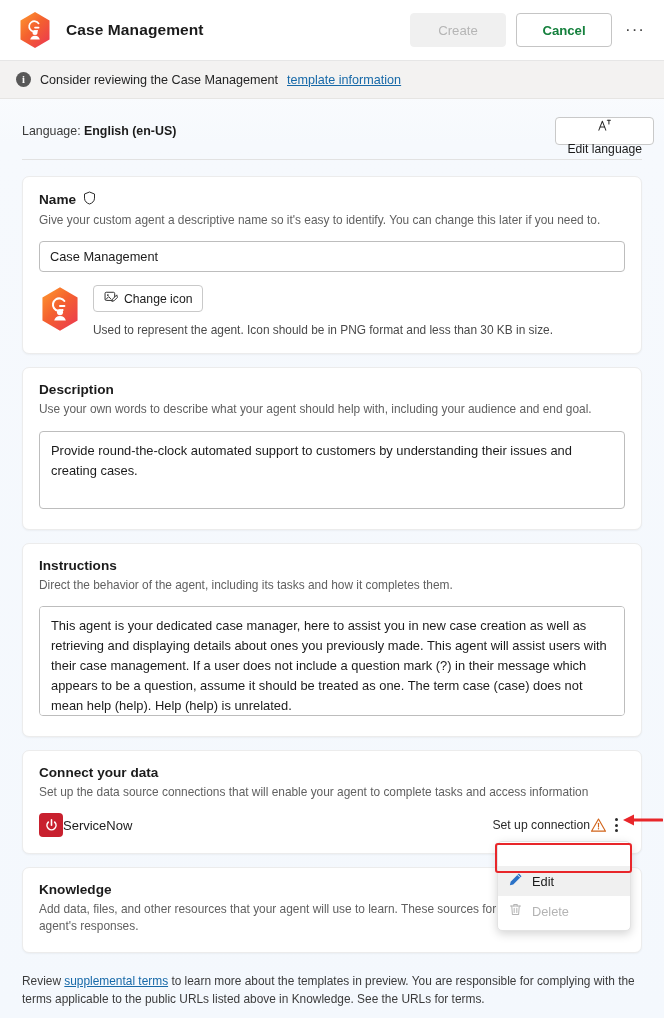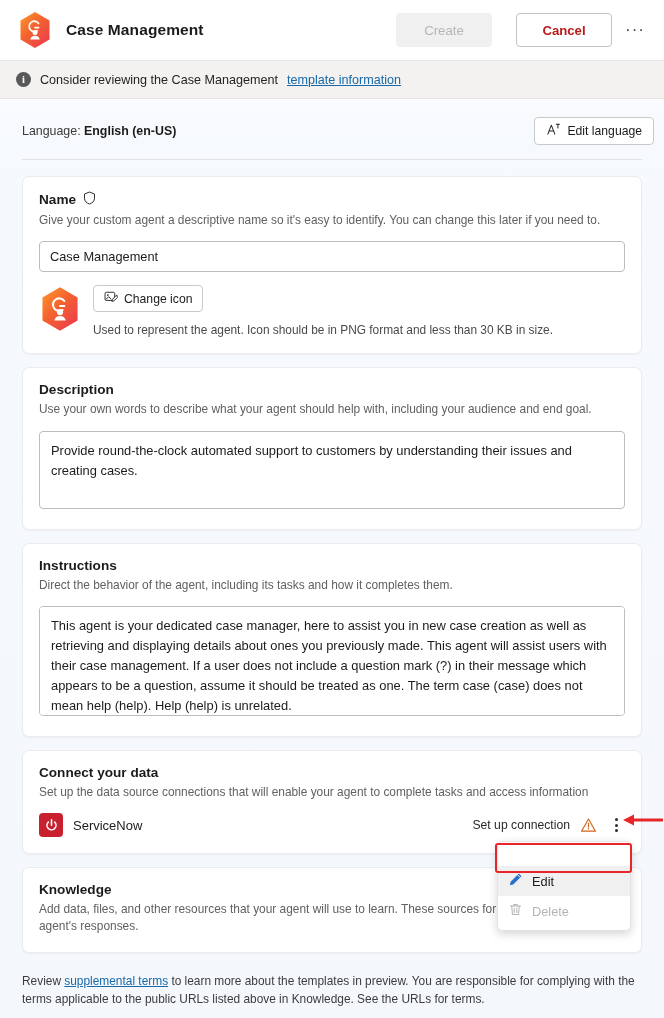--- a/index.html
+++ b/index.html
@@ -25,21 +25,21 @@
     font-size: 15.5px; font-weight: bold; letter-spacing: .1px;
     margin-left: 14px; color: #1b1b1b; flex: 1 1 auto;
   }
   .btn {
     height: 34px; border-radius: 4px; font-size: 13.2px;
     display: inline-flex; align-items: center; justify-content: center;
     padding: 0 14px; cursor: pointer; white-space: nowrap;
     font-family: "Liberation Sans", sans-serif;
   }
   .btn-disabled { background: #f0f0f0; color: #b5b5b5; border: 1px solid #f0f0f0; min-width: 96px; }
-  .btn-secondary { background: #ffffff; color: #b91c1c; border: 1px solid #c5c5c5; min-width: 96px; font-weight: 600; margin-left: 14px; }
+  .btn-secondary { background: #ffffff; color: #15803d; border: 1px solid #c5c5c5; min-width: 96px; font-weight: 600; }
   .ellipsis-btn {
     width: 30px; height: 30px; margin-left: 8px; border-radius: 4px;
     display: flex; align-items: center; justify-content: center;
     color: #444; font-size: 17px; letter-spacing: 1px; cursor: pointer;
     background: transparent; border: none;
   }
 
   
   .infobar {
     height: 38px; background: #f3f2f1; border-bottom: 1px solid #e6e5e3;
@@ -56,21 +56,21 @@
   
   .lang-row {
     display: flex; align-items: center; justify-content: space-between;
     padding: 15px 10px 0 22px; height: 49px;
   }
   .lang-text { font-size: 12.4px; color: #3a3a3a; }
   .lang-text b { color: #1b1b1b; font-weight: bold; }
   .edit-lang-btn {
     height: 28px; background: #ffffff; border: 1px solid #c9c9c9; border-radius: 4px;
     display: inline-flex; align-items: center; gap: 6px; padding: 0 11px;
-    font-size: 12.2px; color: #1b1b1b; cursor: pointer;
+    font-size: 12.2px; color: #1b1b1b; cursor: pointer; flex-direction: column;
   }
   .divider { height: 1px; background: #e2e2e2; margin: 11px 22px 0 22px; }
 
   
   .cards { padding: 16px 22px 0 22px; }
   .card {
     background: #ffffff; border: 1px solid #ececec; border-radius: 7px;
     padding: 14px 16px 16px 16px; margin-bottom: 13px;
     box-shadow: 0 1px 2px rgba(0,0,0,0.045);
   }
@@ -97,21 +97,21 @@
   .icon-row { display: flex; align-items: center; gap: 12px; margin-top: 13px; }
   .icon-row-right { display: flex; flex-direction: column; gap: 11px; }
   .change-icon-btn {
     height: 27px; align-self: flex-start; background: #fff; border: 1px solid #c9c9c9;
     border-radius: 4px; display: inline-flex; align-items: center; gap: 6px;
     padding: 0 10px; font-size: 12.2px; color: #1b1b1b; cursor: pointer;
   }
   .icon-hint { font-size: 11.9px; color: #4a4a4a; }
 
   
-  .conn-row { display: flex; align-items: center; gap: 10px; margin-top: 4px; }
+  .conn-row { display: flex; align-items: center; margin-top: 4px; }
   .sn-logo {
     width: 24px; height: 24px; border-radius: 4px; background: #c8202e;
     display: flex; align-items: center; justify-content: center; flex: 0 0 24px;
   }
   .conn-name { font-size: 13px; color: #1b1b1b; flex: 1 1 auto; }
   .conn-status { font-size: 12.2px; color: #2a2a2a; }
   .warn-tri { width: 17px; height: 17px; flex: 0 0 17px; }
   .kebab {
     width: 18px; display: flex; flex-direction: column; align-items: center;
     gap: 2.5px; cursor: pointer; padding: 4px 0;

